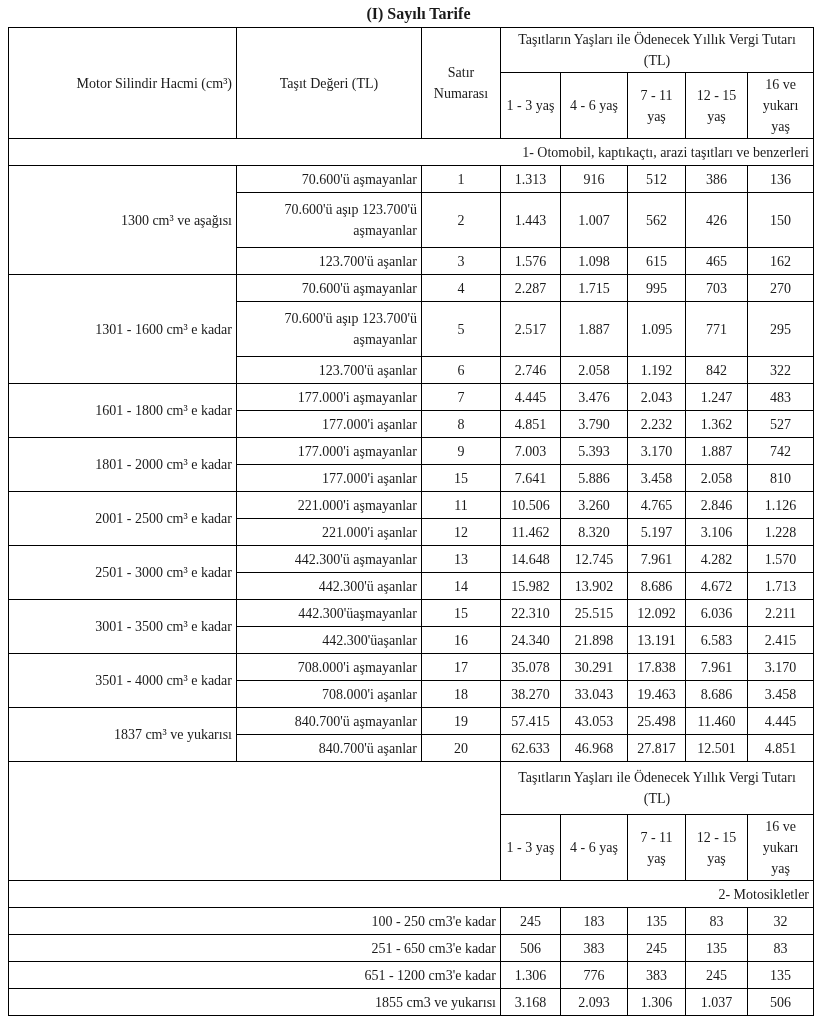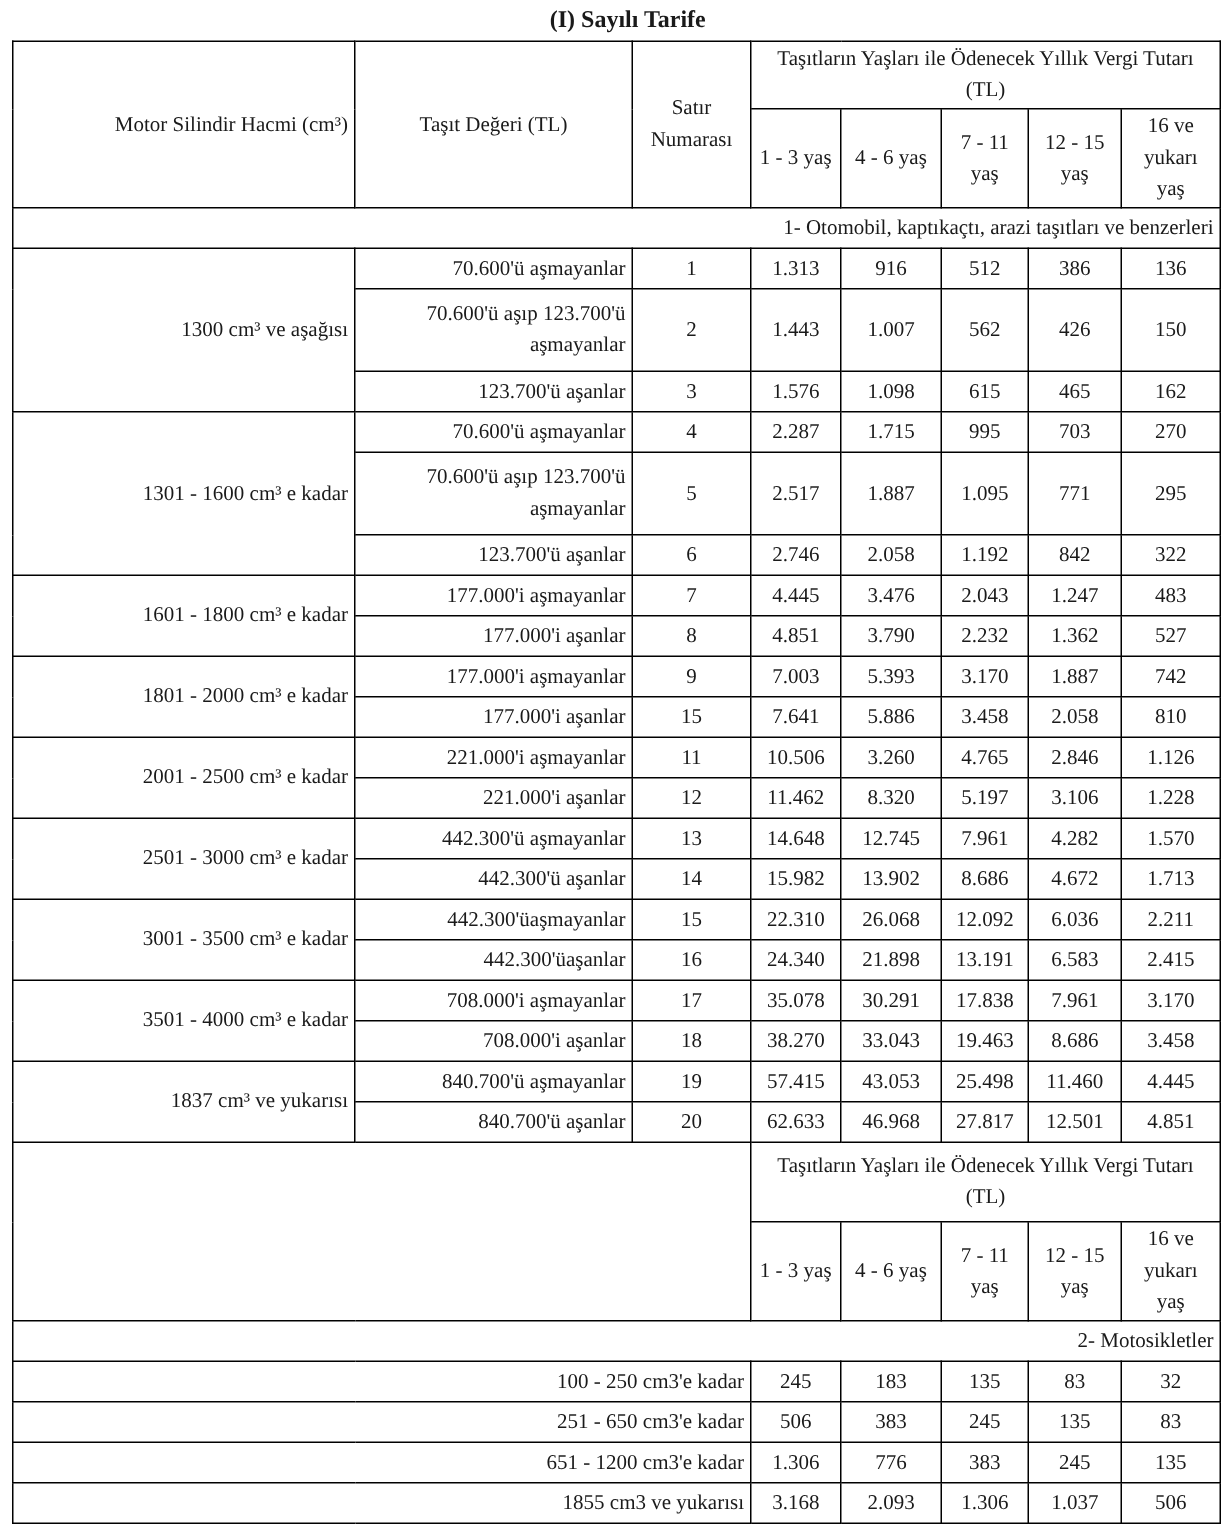--- a/index.html
+++ b/index.html
@@ -204,21 +204,21 @@
     <td class="c">8.686</td>
     <td class="c">4.672</td>
     <td class="c">1.713</td>
   </tr>
 
   <tr class="h27">
     <td class="l" rowspan="2">3001 - 3500 cm³ e kadar</td>
     <td class="l">442.300'üaşmayanlar</td>
     <td class="c">15</td>
     <td class="c">22.310</td>
-    <td class="c">26.068</td>
+    <td class="c">25.515</td>
     <td class="c">12.092</td>
     <td class="c">6.036</td>
     <td class="c">2.211</td>
   </tr>
   <tr class="h27">
     <td class="l">442.300'üaşanlar</td>
     <td class="c">16</td>
     <td class="c">24.340</td>
     <td class="c">21.898</td>
     <td class="c">13.191</td>

